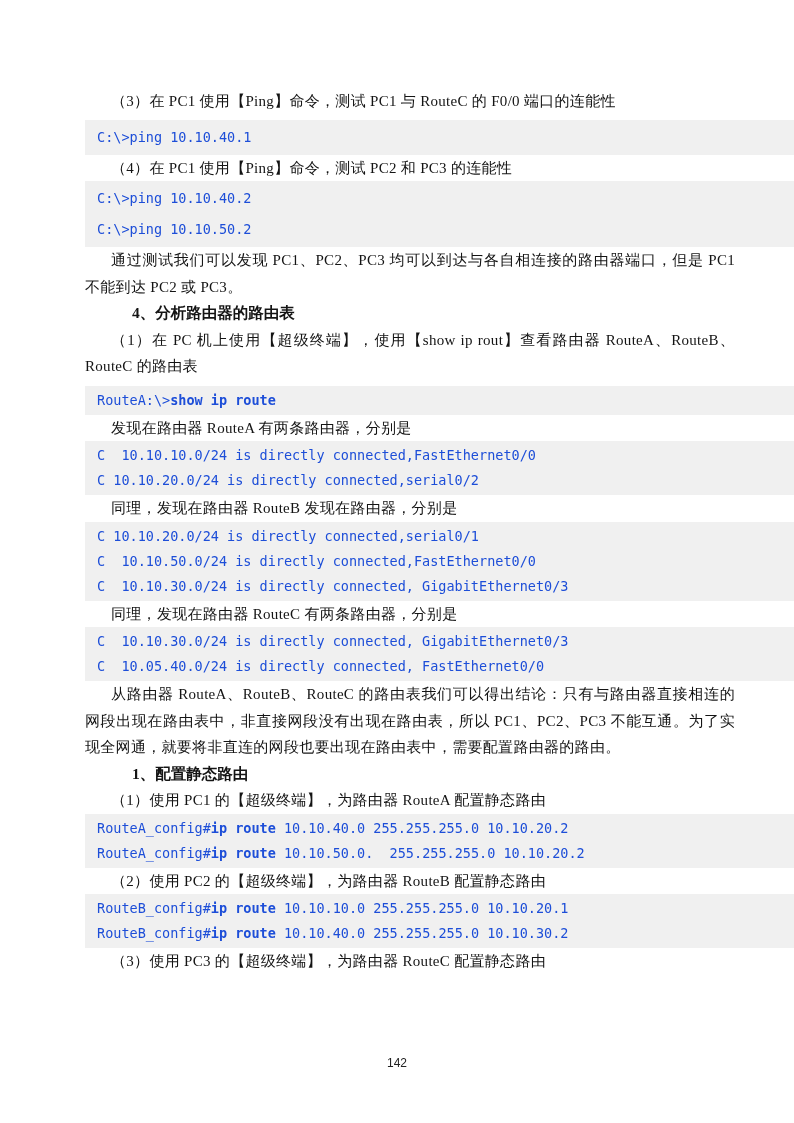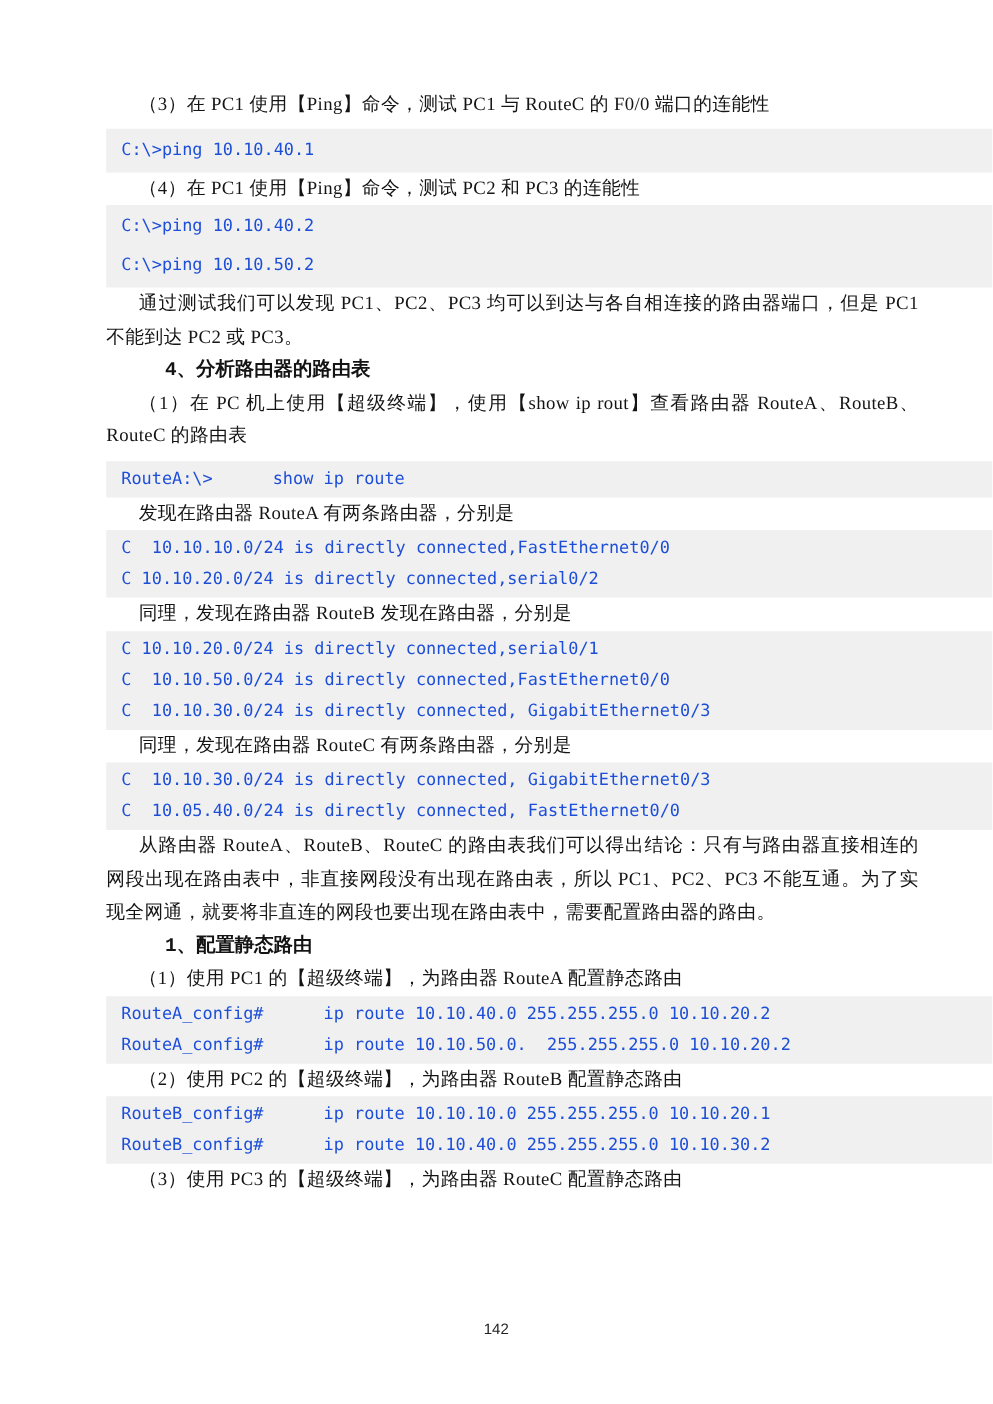--- a/index.html
+++ b/index.html
@@ -10,51 +10,51 @@
     color:#141414;
   }
   .page {
     position:relative;
     width:794px; height:1123px;
     background:#ffffff;
     overflow:hidden;
   }
   .content {
     position:absolute;
-    left:85px; top:71px;
+    left:85px; top:88px;
     width:650px;
   }
   .para {
     font-size:15px;
     line-height:26.5px;
     text-align:justify;
     text-indent:26px;
     letter-spacing:0.3px;
   }
   .heading {
-    font-family:Liberation Mono, monospace;
+    font-family:Liberation Serif, serif;
     font-size:15.5px;
     font-weight:bold;
     line-height:26.5px;
     text-indent:47px;
   }
   .code-block {
     background:#f0f0f0;
     width:752px;
     padding:2px 6px 2px 12px;
     font-family:"DejaVu Sans Mono","Liberation Mono",monospace;
     font-size:13.5px;
     color:#1d4ed8;
   }
   .code-line {
     line-height:25px;
     white-space:pre;
   }
   .code-block.spacious .code-line { line-height:31px; }
-  .code-line .b { font-weight:normal;margin-left:48px; }
+  .code-line .b { font-weight:bold; }
   
   .content > :nth-child(2) { margin-top:5px; }
   .content > :nth-child(8) { margin-top:6px; }
   .page-number {
     position:absolute;
     left:0; right:0; top:1056px;
     text-align:center;
     font-family:"Liberation Sans","DejaVu Sans",sans-serif;
     font-size:12px;
     color:#222222;

